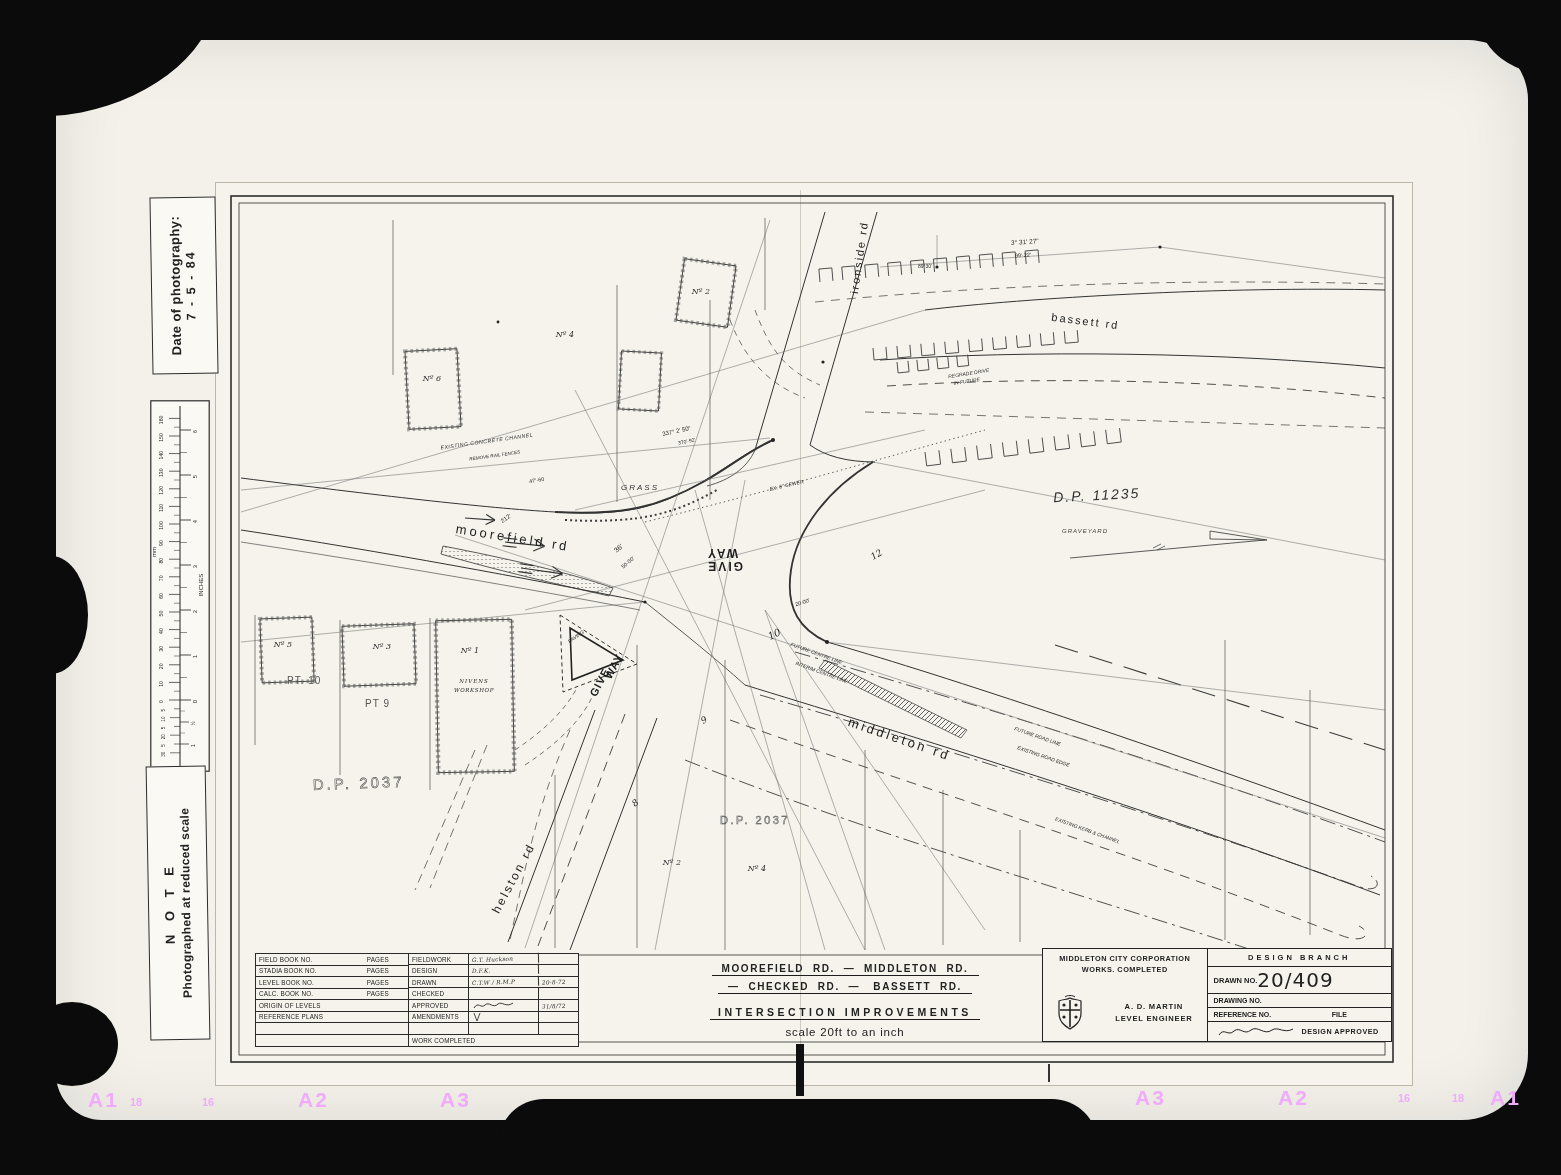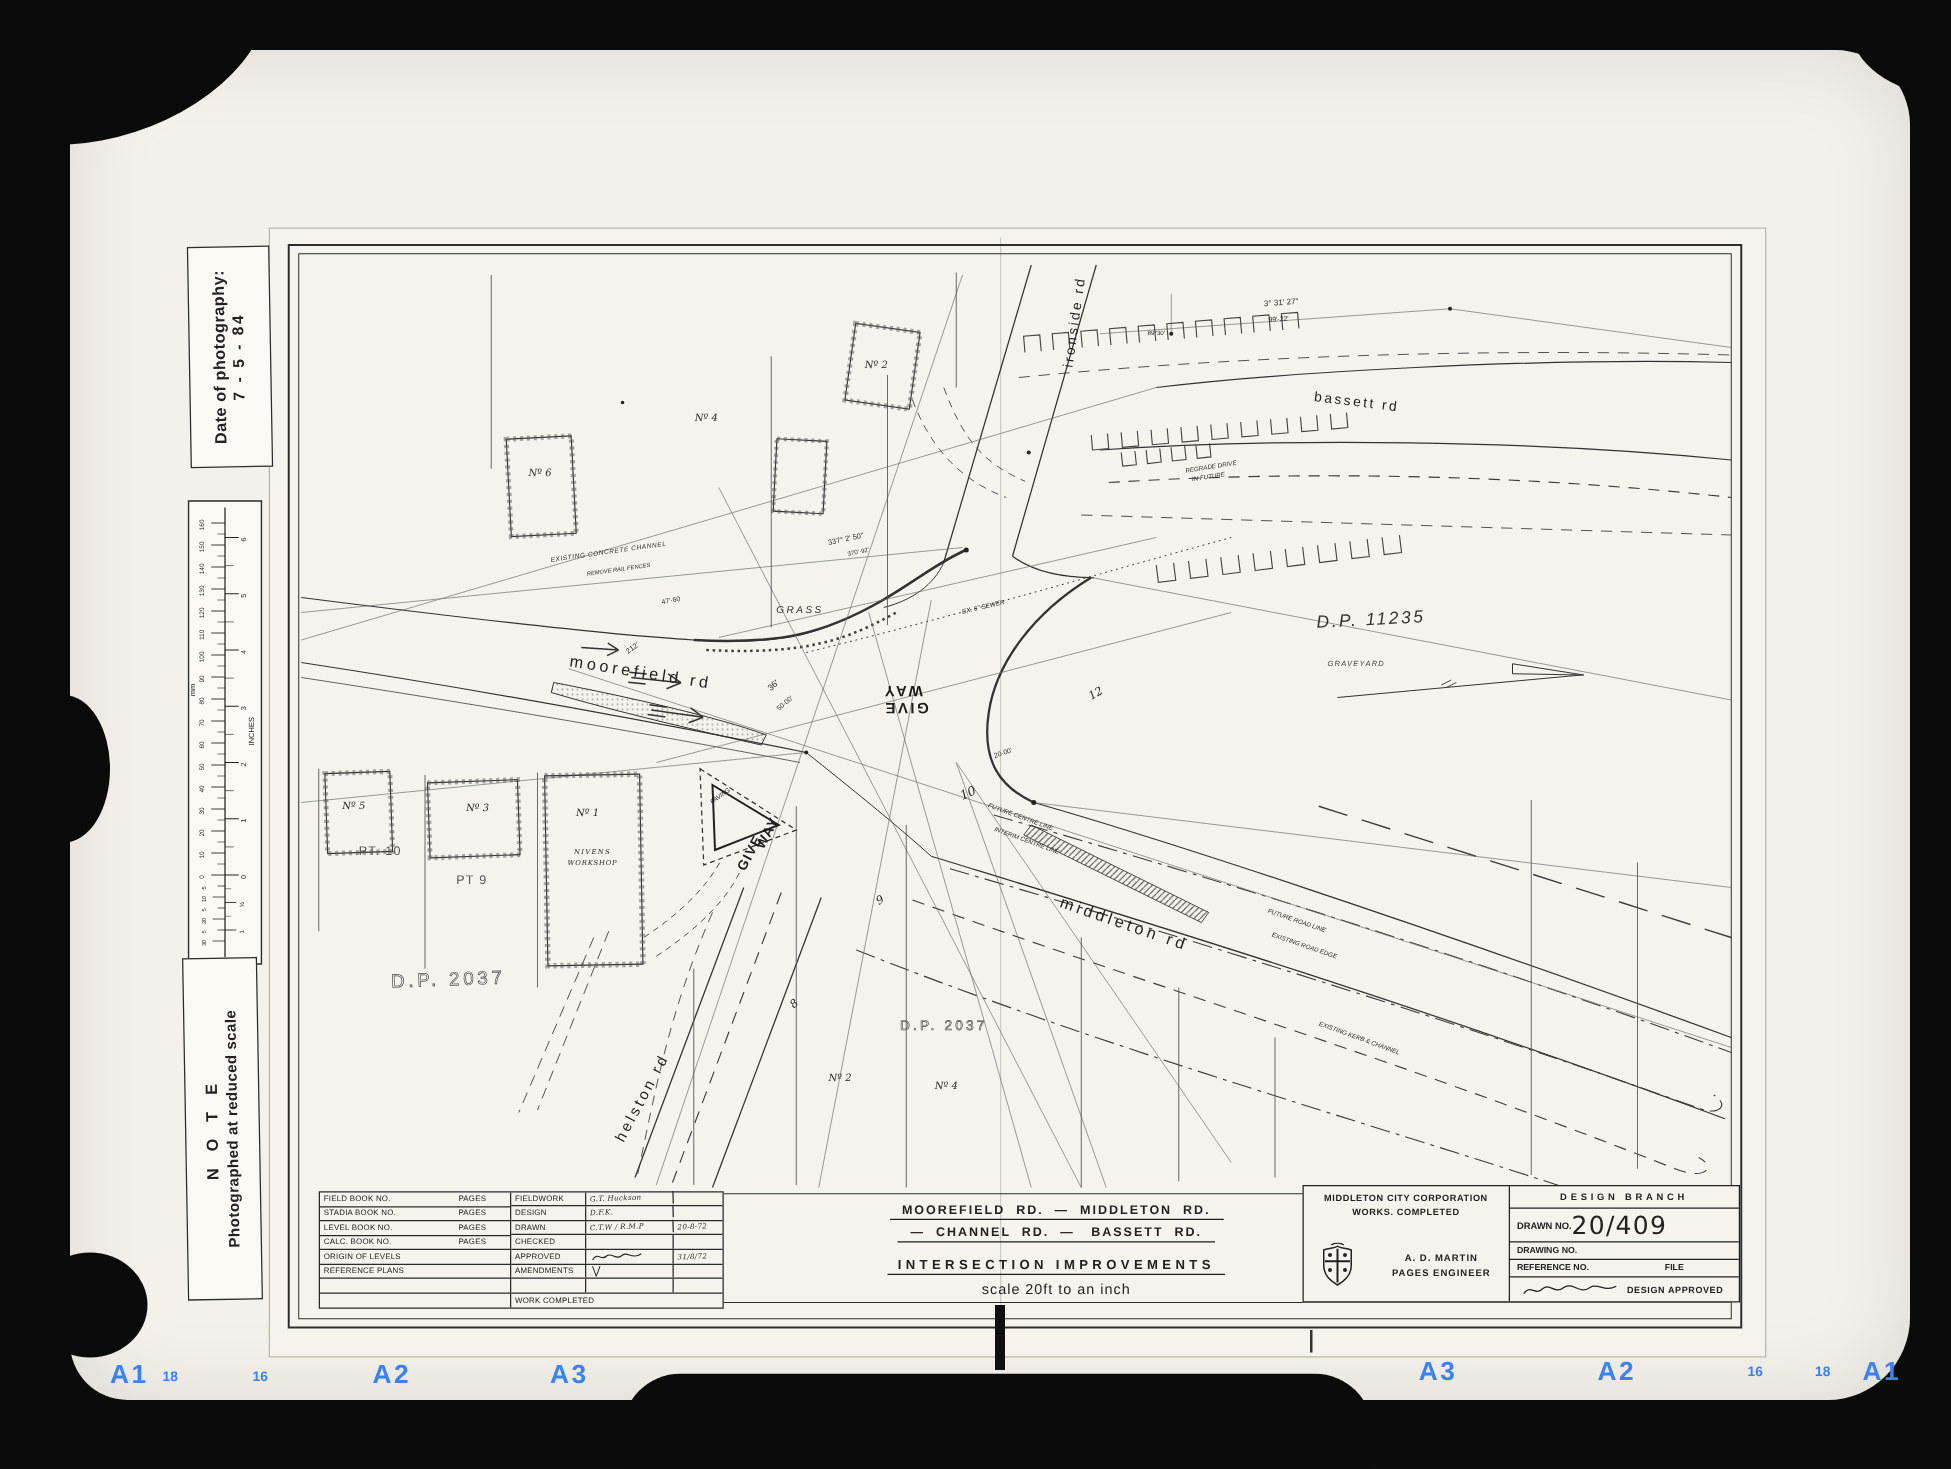--- a/index.html
+++ b/index.html
@@ -70,21 +70,21 @@
   .ar2 .pn{flex:1;font-size:20px;font-weight:500;letter-spacing:1px;
            font-family:"DejaVu Sans",sans-serif;}
   .ar3{height:13px;border-bottom:.9px solid #222;display:flex;align-items:center;font-size:7px;
        font-weight:bold;padding-left:6px;}
   .ar4{height:13px;border-bottom:.9px solid #222;display:flex;align-items:center;font-size:7px;
        font-weight:bold;padding-left:6px;}
   .ar4 .file{margin-left:auto;margin-right:44px;}
   .ar5{flex:1;display:flex;align-items:center;}
   .ar5 .de{font-size:7.2px;font-weight:bold;margin-left:6px;letter-spacing:.5px;}
   
-  .fm{position:absolute;color:#3b82f6;font-weight:bold;}
+  .fm{position:absolute;color:#f0abfc;font-weight:bold;}
   .fm-big{font-size:21px;letter-spacing:2px;}
   .fm-sm{font-size:11px;}
   
   #regmark{position:absolute;left:796px;top:1044px;width:8px;height:52px;background:#101010;}
   #regmark2{position:absolute;left:1048px;top:1064px;width:2px;height:18px;background:#333;}
   #fold{position:absolute;left:800px;top:190px;width:1px;height:880px;background:#8a8575;opacity:.35;}
 </style>
 </head>
 <body>
 
@@ -543,21 +543,21 @@
         <span class="rc-date"></span>
         </div>
       <div class="rrow">
         <span style="display:flex;align-items:center;padding-left:3px;">WORK COMPLETED</span>
         </div>
     </div>
   </div>
 
   <div id="center-title">
     <div><span class="ct1">MOOREFIELD  RD.  —  MIDDLETON  RD.</span></div>
-    <div><span class="ct1">—  CHANNEL  RD.  —   BASSETT  RD.</span></div>
+    <div><span class="ct1">—  CHECKED  RD.  —   BASSETT  RD.</span></div>
     <div><span class="ct3">INTERSECTION      IMPROVEMENTS</span></div>
     <div class="ct-scale">scale   20ft  to an inch</div>
   </div>
 
   <div id="agency">
     <div class="apane">
       <div class="org">
         <div>MIDDLETON CITY CORPORATION</div>
         <div>WORKS.  COMPLETED</div>
       </div>
@@ -567,21 +567,21 @@
           <path d="M15 5 V32 M5 15 H25" stroke="#222" stroke-width="1.6"></path>
           <circle cx="9" cy="10" r="1.6" fill="#222"></circle>
             <circle cx="21" cy="10" r="1.6" fill="#222"></circle>
           <circle cx="9" cy="22" r="1.6" fill="#222"></circle>
             <circle cx="21" cy="22" r="1.6" fill="#222"></circle>
           <path d="M10 2 C12 0,18 0,20 2" stroke="#222" stroke-width="1" fill="none"></path>
         </svg>
       </span>
       <div class="eng">
         <div>A. D. MARTIN</div>
-        <div>PAGES ENGINEER</div>
+        <div>LEVEL ENGINEER</div>
       </div>
     </div>
     <div class="bpane">
       <div class="ar1">DESIGN   BRANCH</div>
       <div class="ar2">
         <span class="pl">DRAWN NO.</span>
         <span class="pn">20/409</span>
       </div>
       <div class="ar3">DRAWING NO.</div>
       <div class="ar4">

